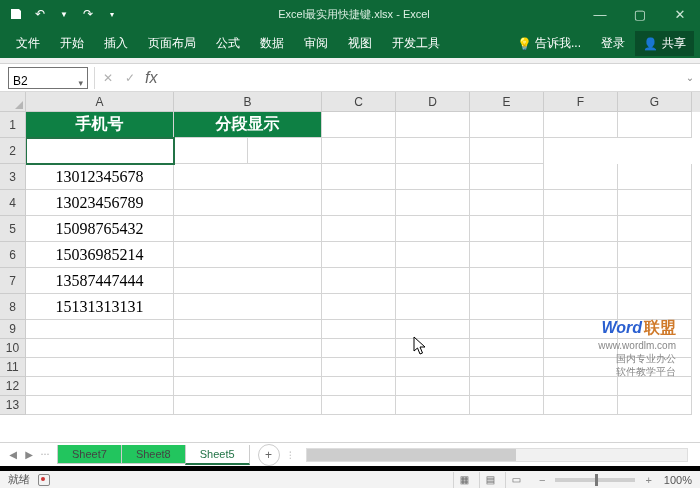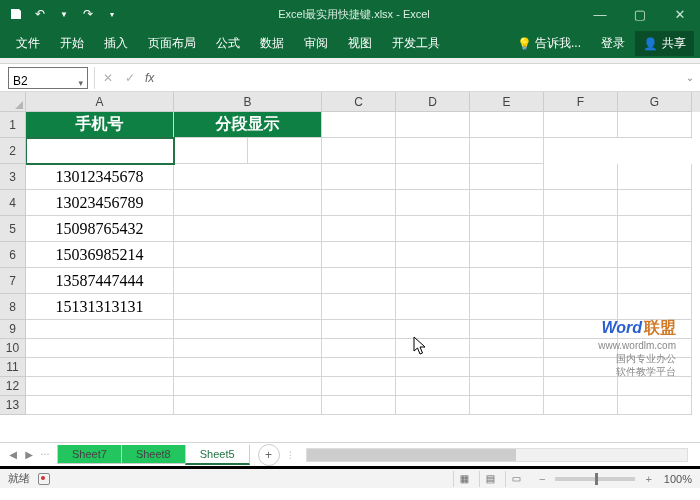--- a/index.html
+++ b/index.html
@@ -18,21 +18,21 @@
 .ribbon-tab.file { background:transparent; }
 .ribbon-right { margin-left:auto; display:flex; align-items:center; }
 .share-btn { background:#094d29; color:#fff; padding:4px 8px; display:flex; align-items:center; gap:4px; font-size:12px; }
 .ribbon-body { height:6px; background:#f1f1f1; border-bottom:1px solid #d4d4d4; }
 
 .formula-bar { height:28px; background:#fff; border-bottom:1px solid #d9d9d9; display:flex; align-items:center; font-size:12px; }
 .name-box { width:80px; height:22px; margin:0 4px 0 8px; border:1px solid #737373; display:flex; align-items:flex-end; padding:0 4px; font-size:12px; position:relative; }
 .name-box::after { content:"▾"; position:absolute; right:4px; color:#666; font-size:9px; }
 .fb-sep { width:1px; height:22px; background:#d9d9d9; margin:0 2px; }
 .fb-btn { width:22px; height:22px; display:flex; align-items:center; justify-content:center; color:#b0b0b0; font-size:12px; }
-.fx-label { font-style:italic; color:#666; font-size:12px; padding:0 4px; }
+.fx-label { font-style:italic; color:#666; font-size:16px; padding:0 4px; }
 .formula-input { flex:1; height:22px; border:none; outline:none; font-size:12px; padding:0 4px; }
 .fb-expand { width:20px; color:#888; font-size:10px; text-align:center; }
 
 .sheet-area { position:relative; height:350px; background:#fff; overflow:hidden; }
 .corner { position:absolute; top:0; left:0; width:26px; height:20px; background:#e6e6e6; border-right:1px solid #ccc; border-bottom:1px solid #ccc; z-index:3; }
 .corner::after{content:"";position:absolute;right:2px;bottom:2px;border-left:8px solid transparent;border-bottom:8px solid #b6b6b6;}
 .col-headers { position:absolute; top:0; left:26px; right:0; height:20px; display:flex; background:#e6e6e6; z-index:2; }
 .col-h { border-right:1px solid #ccc; border-bottom:1px solid #ccc; display:flex; align-items:center; justify-content:center; font-size:12px; color:#444; background:#e6e6e6; }
 .row-headers { position:absolute; top:20px; left:0; width:26px; z-index:2; }
 .row-h { height:26px; border-right:1px solid #ccc; border-bottom:1px solid #ccc; display:flex; align-items:center; justify-content:center; font-size:12px; color:#444; background:#e6e6e6; }
@@ -55,21 +55,21 @@
 .sheet-tabs { height:24px; background:#fff; display:flex; align-items:center; border-top:1px solid #d4d4d4; font-size:11px; }
 .nav-btns { display:flex; padding:0 6px; gap:2px; color:#888; }
 .nav-btn { width:14px; text-align:center; font-size:10px; }
 .tab { padding:3px 14px; border:1px solid #ccc; border-top:none; background:#fff; color:#444; margin-left:-1px; }
 .tab.active { background:#fff; border-bottom:2px solid #217346; color:#217346; font-weight:500; }
 .tab.inactive { background:#22c55e; }
 .add-tab { width:22px; height:22px; border:1px solid #ccc; border-radius:50%; display:flex; align-items:center; justify-content:center; margin-left:8px; color:#666; font-size:12px; }
 .hscroll-track{flex:1;margin:0 12px;height:14px;background:#f1f1f1;border:1px solid #dedede;position:relative;}
 .hscroll-thumb{position:absolute;left:0;top:0;bottom:0;width:55%;background:#cdcdcd;}
 
-.status-bar { height:22px; background:#f3f3f3; border-top:3px solid #000000; display:flex; align-items:center; font-size:11px; color:#555; padding:0 8px; }
+.status-bar { height:22px; background:#f3f3f3; border-top:5px solid #000000; display:flex; align-items:center; font-size:11px; color:#555; padding:0 8px; }
 .status-left { display:flex; align-items:center; gap:8px; }
 .rec-icon { width:12px; height:12px; border:1px solid #888; border-radius:2px; position:relative; }
 .rec-icon::after{content:"";position:absolute;top:2px;left:2px;width:4px;height:4px;border-radius:50%;background:#c33;}
 .status-right { margin-left:auto; display:flex; align-items:center; gap:4px; }
 .view-btn { width:22px; height:16px; display:flex; align-items:center; justify-content:center; border-left:1px solid #d4d4d4; color:#666; font-size:10px; }
 .zoom-slider { width:80px; height:4px; background:#cfcfcf; margin:0 6px; position:relative; }
 .zoom-slider::after{content:"";position:absolute;left:50%;top:-4px;width:3px;height:12px;background:#787878;}
 .zoom-sep{color:#888;}
 
 .cursor{position:absolute;left:413px;top:244px;z-index:10;font-size:16px;color:#000;pointer-events:none;}

